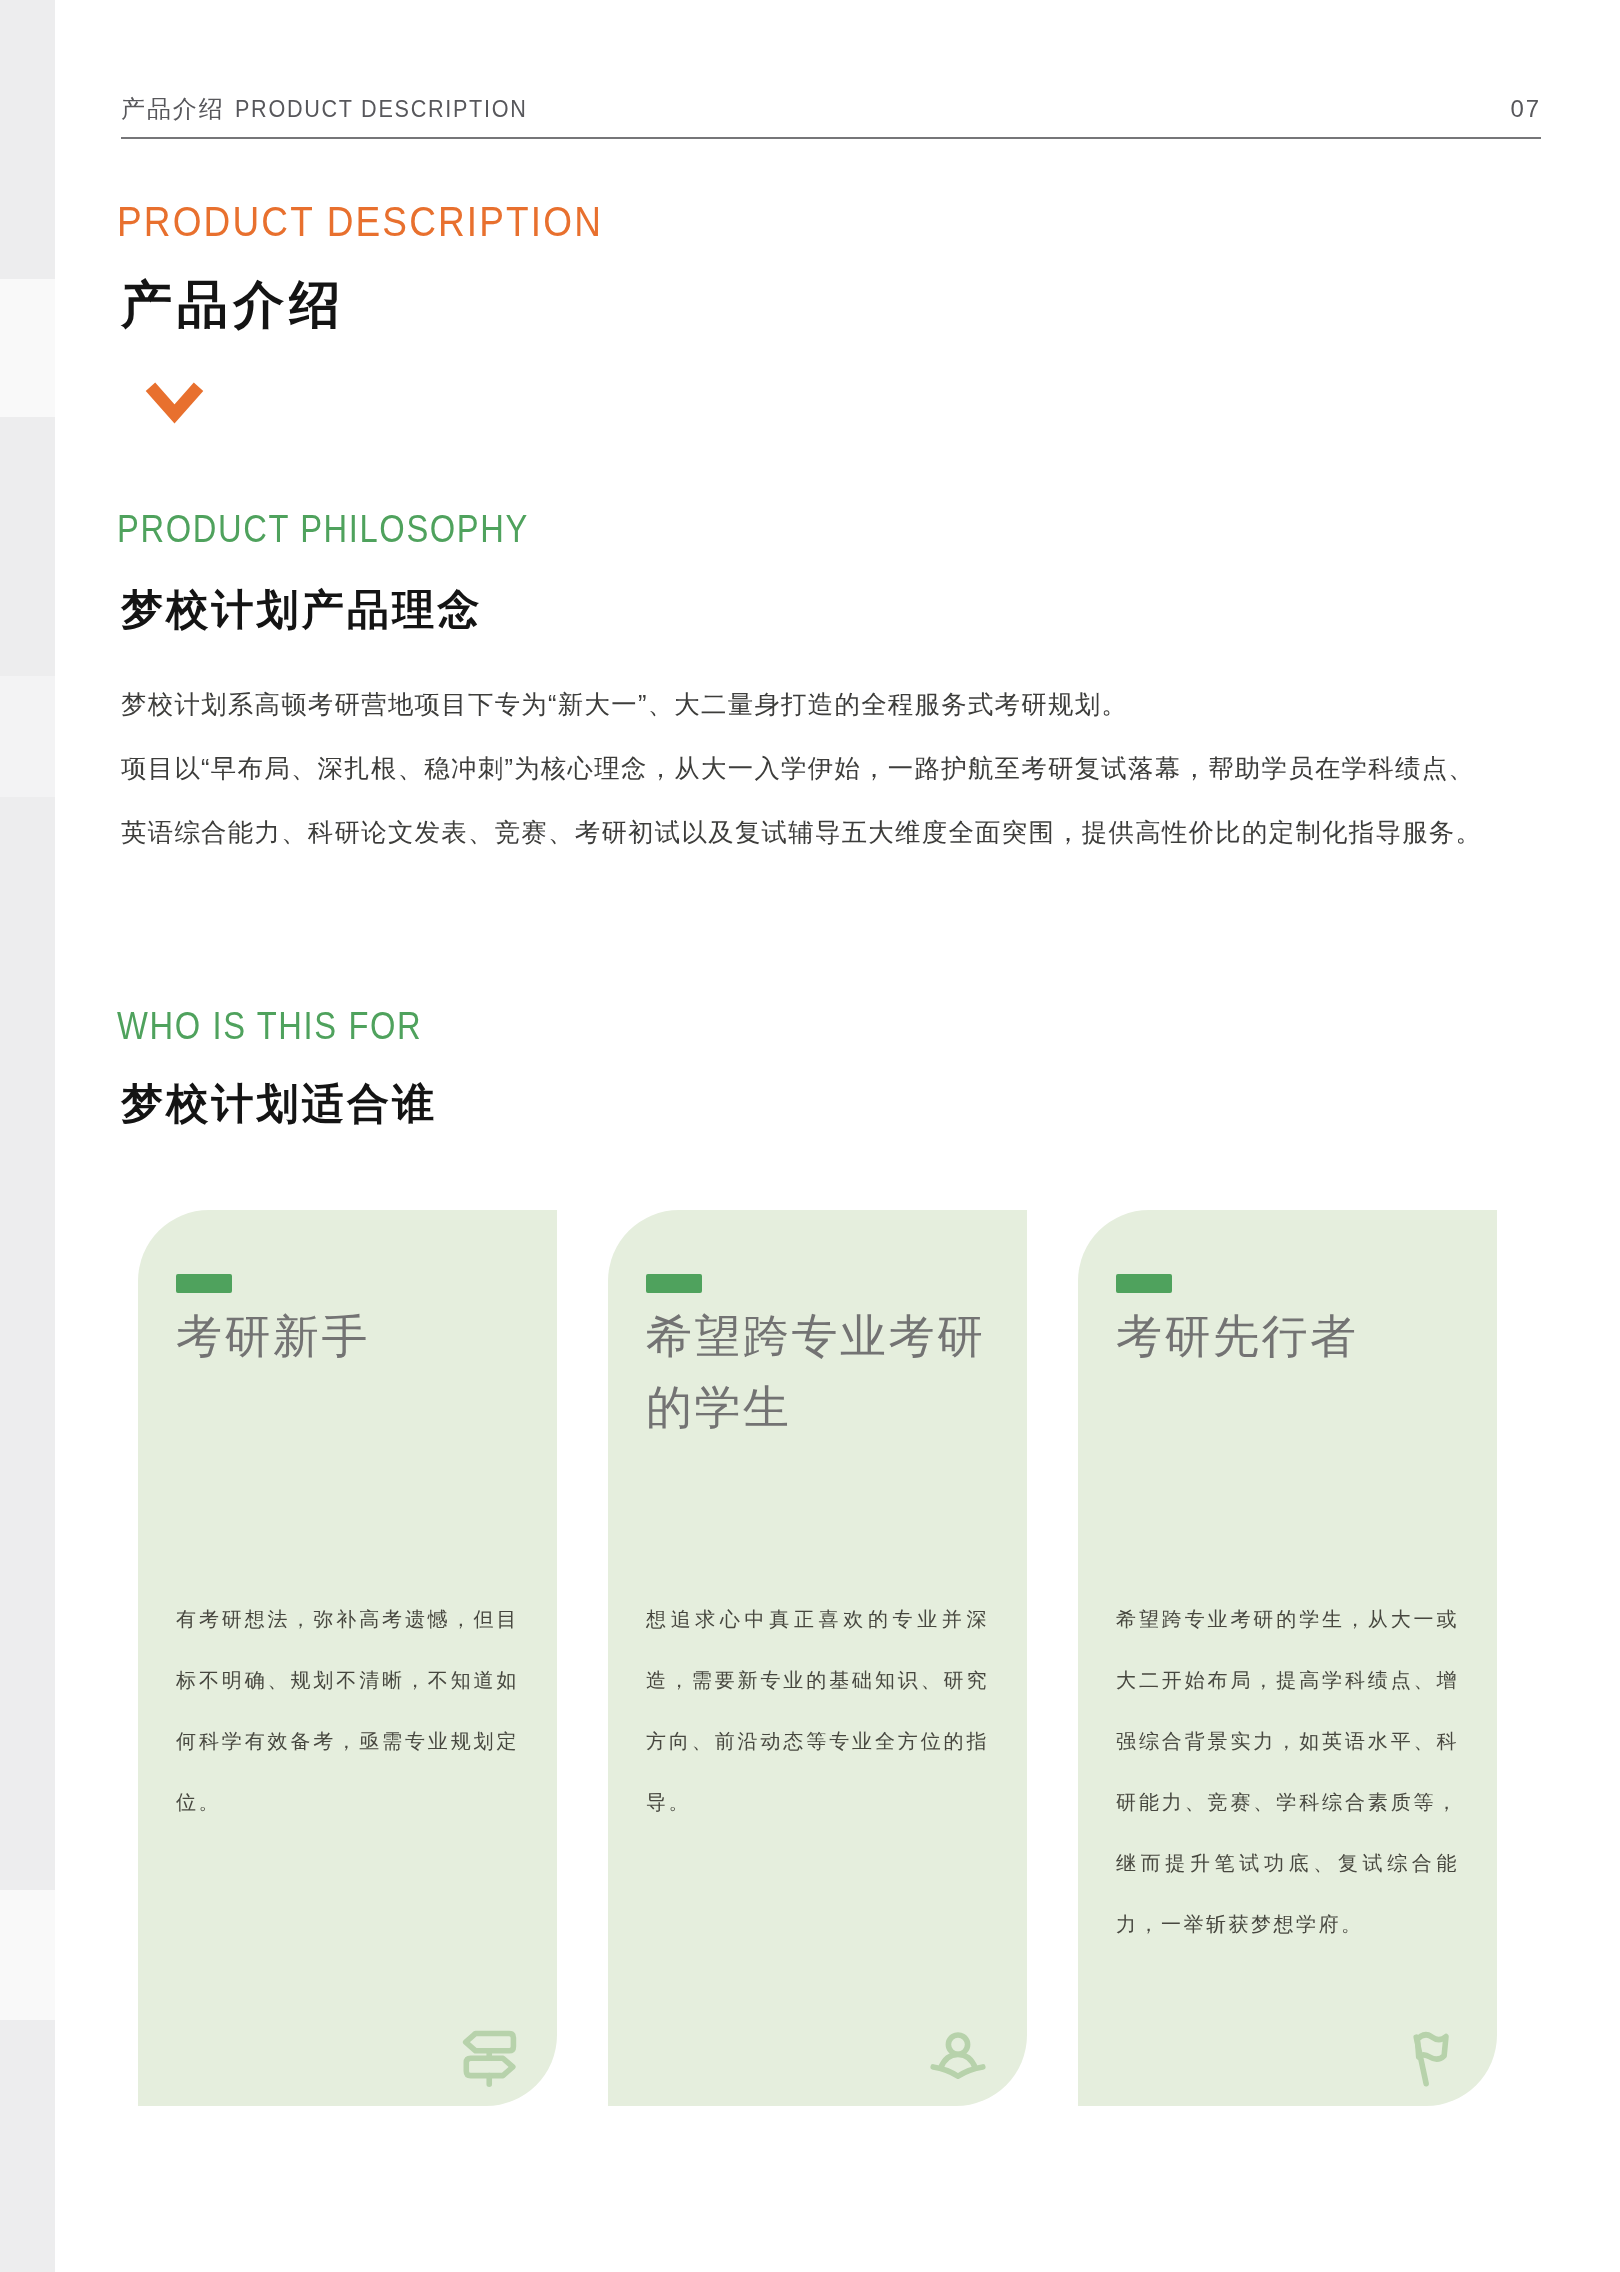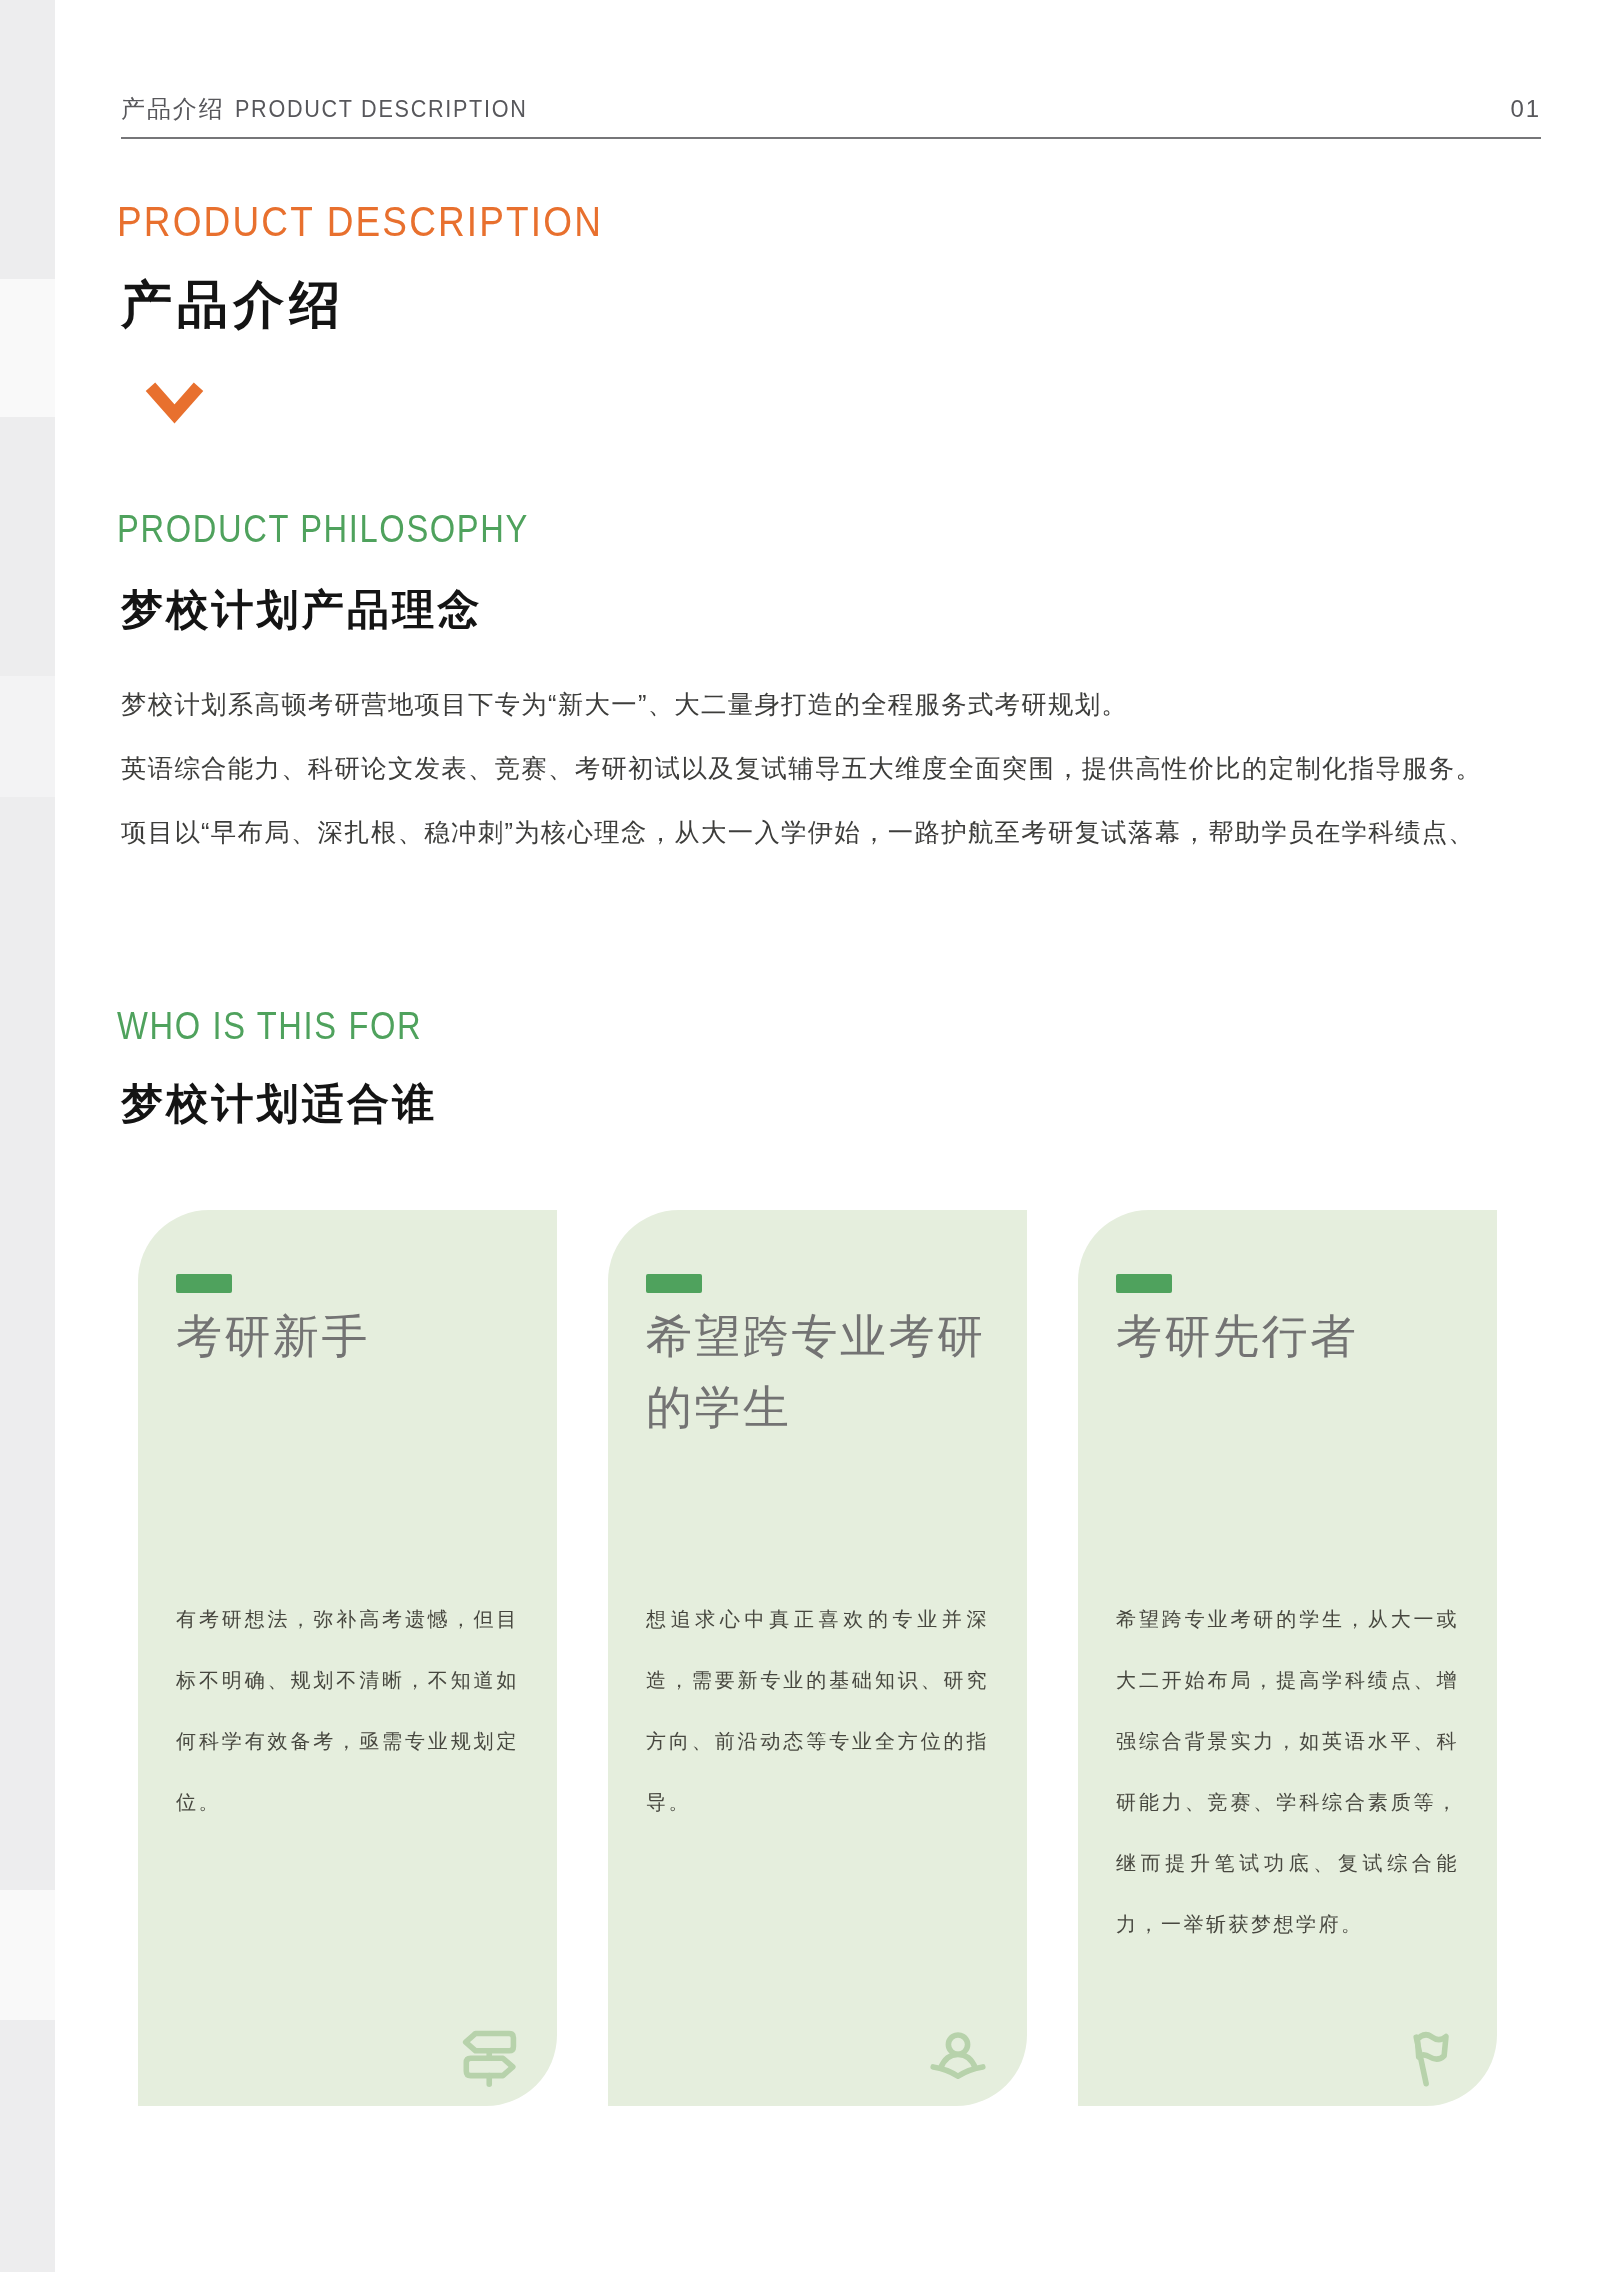--- a/index.html
+++ b/index.html
@@ -65,38 +65,38 @@
   <div class="edge">
     <div class="patch p1"></div>
     <div class="patch p2"></div>
     <div class="patch p3"></div>
   </div>
 
   <div class="topbar">
     <div>
       <span class="zh">产品介绍</span><span class="en">PRODUCT DESCRIPTION</span>
     </div>
-    <div class="pagenum">01</div>
+    <div class="pagenum">07</div>
   </div>
   <div class="rule"></div>
 
   <div class="hero-en">PRODUCT DESCRIPTION</div>
   <div class="hero-zh">产品介绍</div>
 
   <svg class="chevron" width="61" height="43" viewBox="0 0 96 68">
     <polyline points="10,9 48,52 86,9" fill="none" stroke="#E8702E" stroke-width="20"></polyline>
   </svg>
 
   <div class="sec-en phil-en">PRODUCT PHILOSOPHY</div>
   <div class="sec-zh phil-zh">梦校计划产品理念</div>
 
   <div class="para">
     <div class="para-line">梦校计划系高顿考研营地项目下专为“新大一”、大二量身打造的全程服务式考研规划。</div>
+    <div class="para-line">项目以“早布局、深扎根、稳冲刺”为核心理念，从大一入学伊始，一路护航至考研复试落幕，帮助学员在学科绩点、</div>
     <div class="para-line">英语综合能力、科研论文发表、竞赛、考研初试以及复试辅导五大维度全面突围，提供高性价比的定制化指导服务。</div>
-    <div class="para-line">项目以“早布局、深扎根、稳冲刺”为核心理念，从大一入学伊始，一路护航至考研复试落幕，帮助学员在学科绩点、</div>
   </div>
 
   <div class="sec-en who-en">WHO IS THIS FOR</div>
   <div class="sec-zh who-zh">梦校计划适合谁</div>
 
   <div class="cards">
 
     <section class="card">
       <div class="dash"></div>
       <div class="card-title">考研新手</div>

